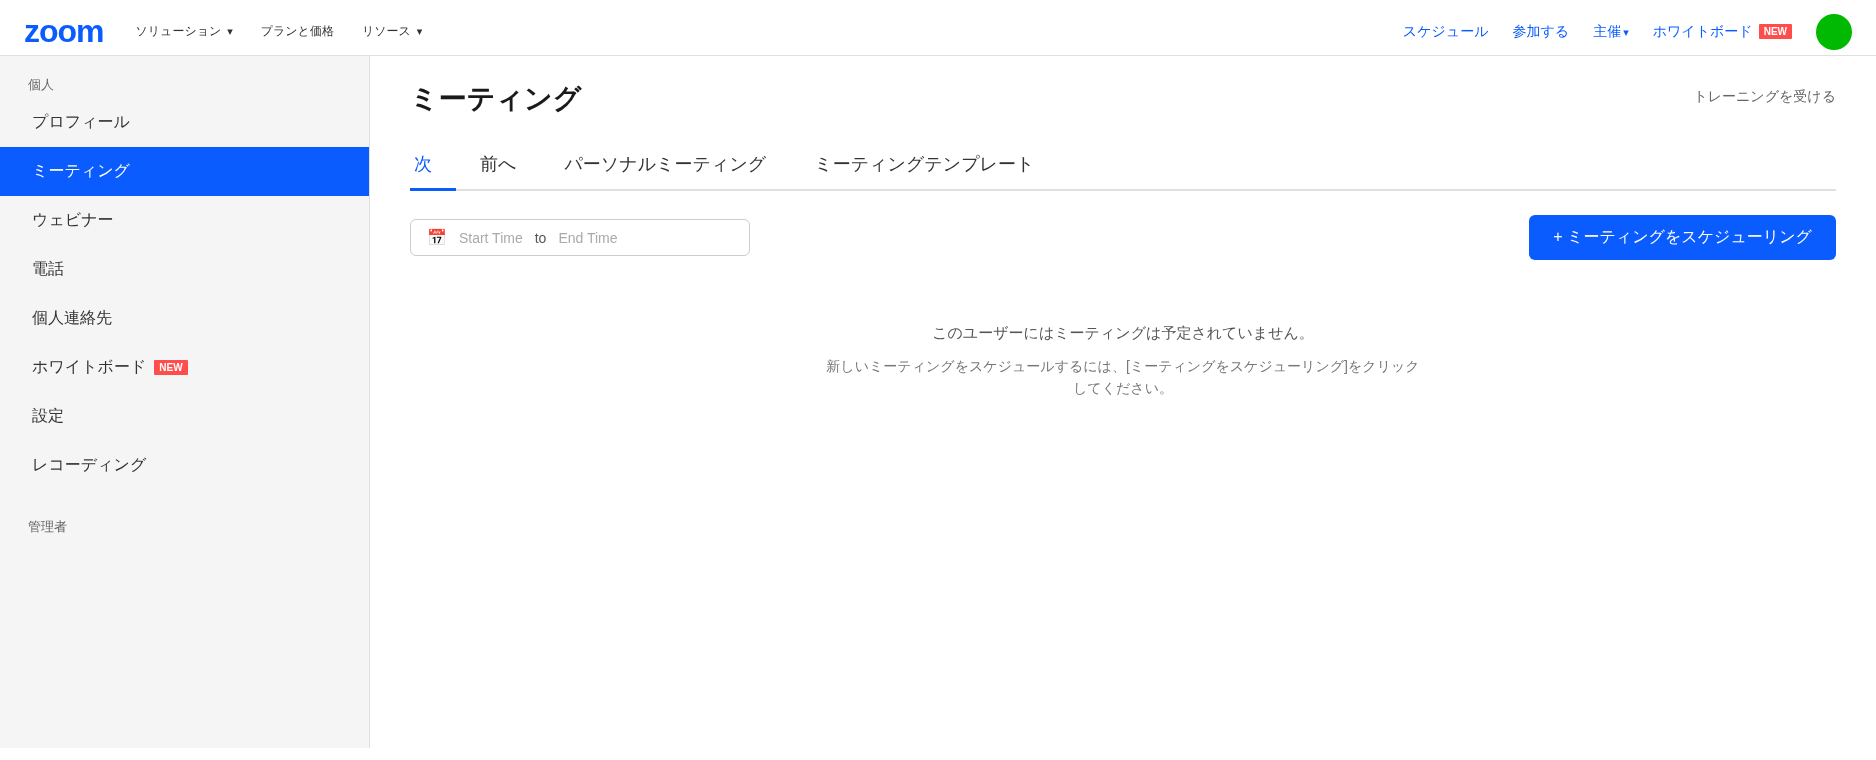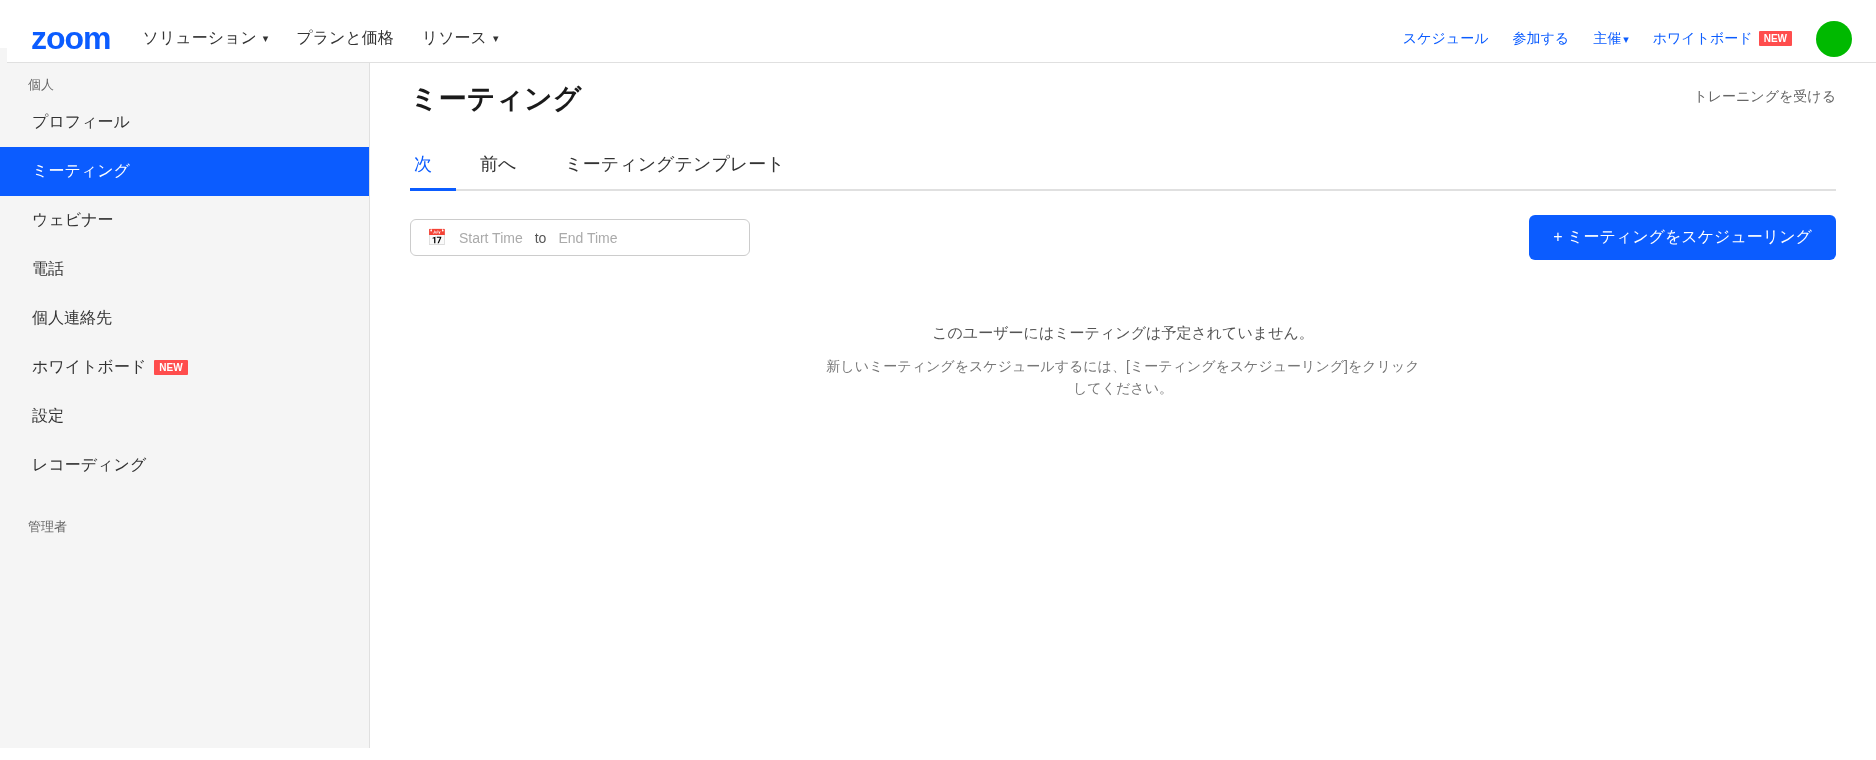--- a/index.html
+++ b/index.html
@@ -7,41 +7,40 @@
 
     
     .topnav {
       display: flex;
       align-items: center;
       height: 48px;
       padding: 0 24px;
       border-bottom: 1px solid #e0e0e0;
       background: #fff;
       position: sticky;
-      top: 15px;
+      top: 8px;
       z-index: 100;
-      margin-left: 7px;
     }
     .topnav-logo {
       margin-right: 32px;
     }
     .topnav-logo span {
       font-size: 32px;
       font-weight: 900;
       color: #0B5CFF;
       letter-spacing: -1px;
     }
     .topnav-left {
       display: flex;
       align-items: center;
       gap: 28px;
       flex: 1;
     }
     .topnav-item {
-      font-size: 16px;
+      font-size: 12px;
       color: #333;
       cursor: pointer;
       display: flex;
       align-items: center;
       gap: 4px;
       white-space: nowrap;
     }
     .topnav-right {
       display: flex;
       align-items: center;
@@ -298,20 +297,21 @@
 
   <main class="main">
     <div class="main-header">
       <h1 class="page-title">ミーティング</h1>
       <span class="training-link">トレーニングを受ける</span>
     </div>
 
     <div class="tabs">
       <div class="tab-item active">次</div>
       <div class="tab-item">前へ</div>
+      <div class="tab-item">パーソナルミーティング</div>
       <div class="tab-item">ミーティングテンプレート</div>
     </div>
 
     <div class="filter-bar">
       <div class="date-range-input">
         <span class="calendar-icon">📅</span>
         <span class="date-input-text">Start Time</span>
         <span class="date-separator">to</span>
         <span class="date-input-text">End Time</span>
       </div>

